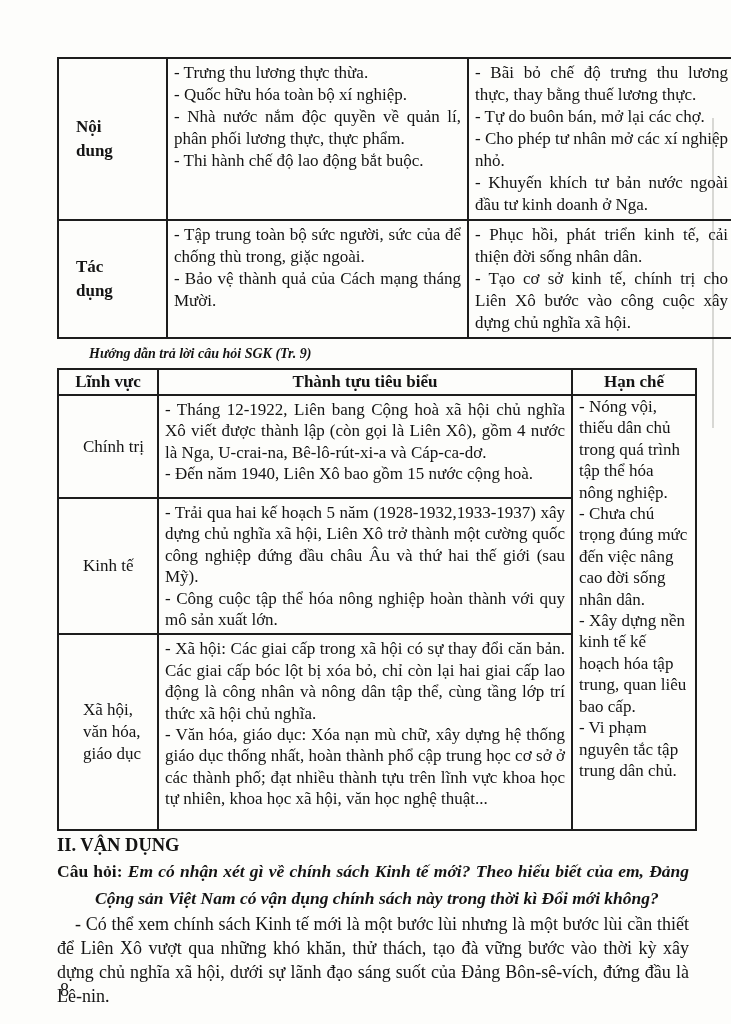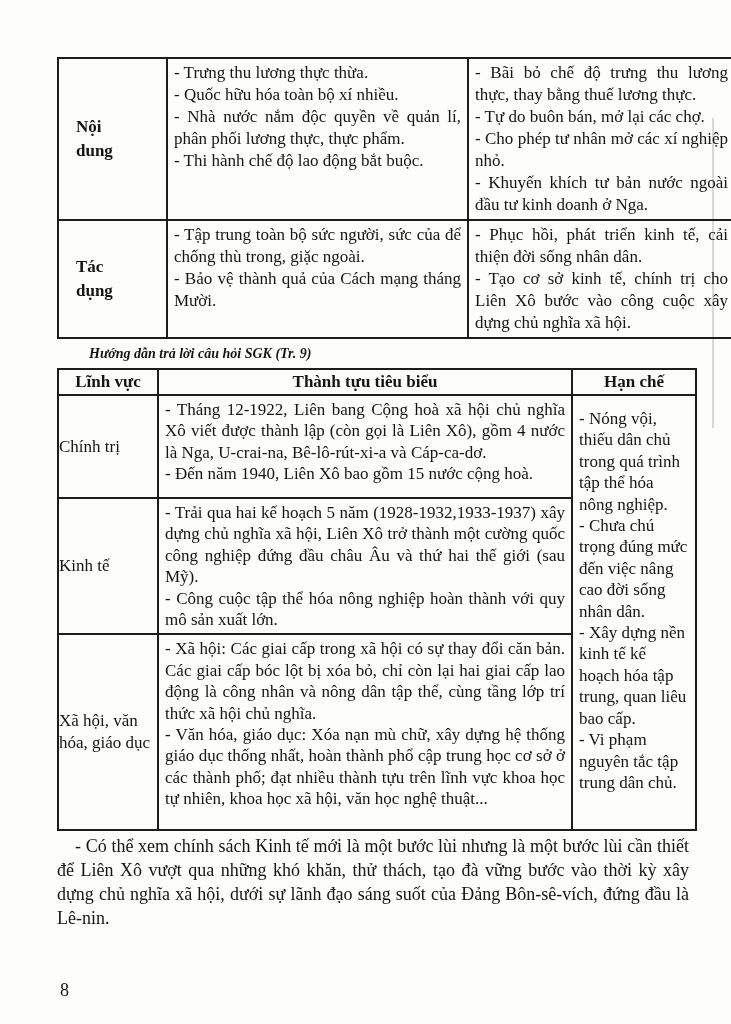--- a/index.html
+++ b/index.html
@@ -41,23 +41,23 @@
   .bullets div{text-align:justify;}
   .t1 .c-right .bullets div{text-align:justify;}
   
   .sgk-heading{
     margin:4px 0 3px 32px;
     font-weight:bold;font-style:italic;
     font-size:14px;line-height:22px;
   }
   
   .t2 td{line-height:21.4px;}
-  .t2 .c-field{width:94px;vertical-align:middle;padding-left:0;}
+  .t2 .c-field{width:94px;vertical-align:middle;padding-left:24px;}
   .t2 .c-achv{width:408px;}
-  .t2 .c-limit{width:118px;vertical-align:top;padding-top:12px;}
+  .t2 .c-limit{width:118px;vertical-align:top;padding-top:0;}
   .t2 .hdr td{
     height:22px;text-align:center;font-weight:bold;
     vertical-align:middle;padding:1px 2px;
   }
   .t2 .rowA td{height:95px;}
   .t2 .rowB td{height:122px;}
   .t2 .rowC td{height:188px;}
   .t2 .c-limit .bullets div{text-align:left;}
   .field-inner{line-height:22px;}
   
@@ -101,21 +101,21 @@
 
     <table class="t1">
       <tbody>
           <tr class="row1">
         <td class="c-label">
           <div class="lbl-inner">Nội dung</div>
         </td>
         <td class="c-mid">
           <div class="bullets">
             <div>- Trưng thu lương thực thừa.</div>
-            <div>- Quốc hữu hóa toàn bộ xí nhiều.</div>
+            <div>- Quốc hữu hóa toàn bộ xí nghiệp.</div>
             <div>- Nhà nước nắm độc quyền về quản lí, phân phối lương thực, thực phẩm.</div>
             <div>- Thi hành chế độ lao động bắt buộc.</div>
           </div>
         </td>
         <td class="c-right">
           <div class="bullets">
             <div>- Bãi bỏ chế độ trưng thu lương thực, thay bằng thuế lương thực.</div>
             <div>- Tự do buôn bán, mở lại các chợ.</div>
             <div>- Cho phép tư nhân mở các xí nghiệp nhỏ.</div>
             <div>- Khuyến khích tư bản nước ngoài đầu tư kinh doanh ở Nga.</div>
@@ -189,19 +189,21 @@
           <div class="bullets">
             <div>- Xã hội: Các giai cấp trong xã hội có sự thay đổi căn bản. Các giai cấp bóc lột bị xóa bỏ, chỉ còn lại hai giai cấp lao động là công nhân và nông dân tập thể, cùng tầng lớp trí thức xã hội chủ nghĩa.</div>
             <div>- Văn hóa, giáo dục: Xóa nạn mù chữ, xây dựng hệ thống giáo dục thống nhất, hoàn thành phổ cập trung học cơ sở ở các thành phố; đạt nhiều thành tựu trên lĩnh vực khoa học tự nhiên, khoa học xã hội, văn học nghệ thuật...</div>
           </div>
         </td>
       </tr>
     </tbody>
       </table>
 
     <div class="apply">
+      <div class="apply-heading">II. VẬN DỤNG</div>
+      <p class="question"><span class="q-label">Câu hỏi:</span> <span class="q-text">Em có nhận xét gì về chính sách Kinh tế mới? Theo hiểu biết của em, Đảng Cộng sản Việt Nam có vận dụng chính sách này trong thời kì Đổi mới không?</span></p>
       <p class="answer">- Có thể xem chính sách Kinh tế mới là một bước lùi nhưng là một bước lùi cần thiết để Liên Xô vượt qua những khó khăn, thử thách, tạo đà vững bước vào thời kỳ xây dựng chủ nghĩa xã hội, dưới sự lãnh đạo sáng suốt của Đảng Bôn-sê-vích, đứng đầu là Lê-nin.</p>
     </div>
 
   </div>
 
   <div class="page-number">8</div>
 </div>
 
 </body></html>

